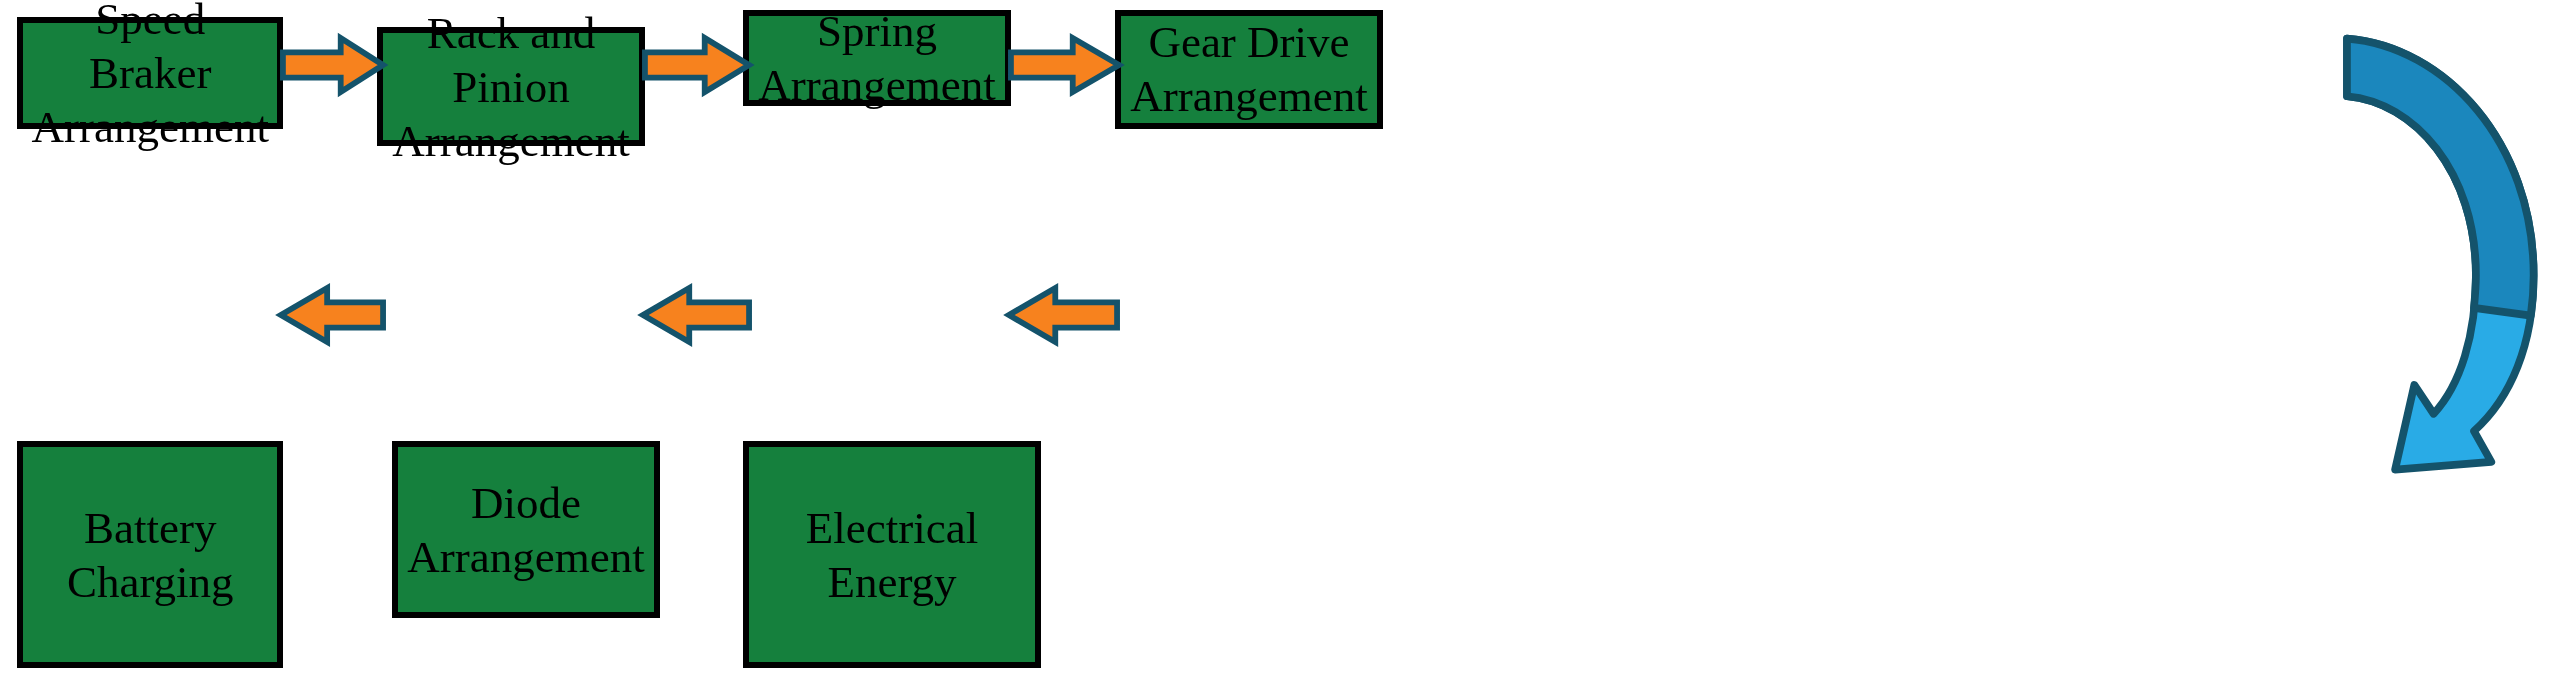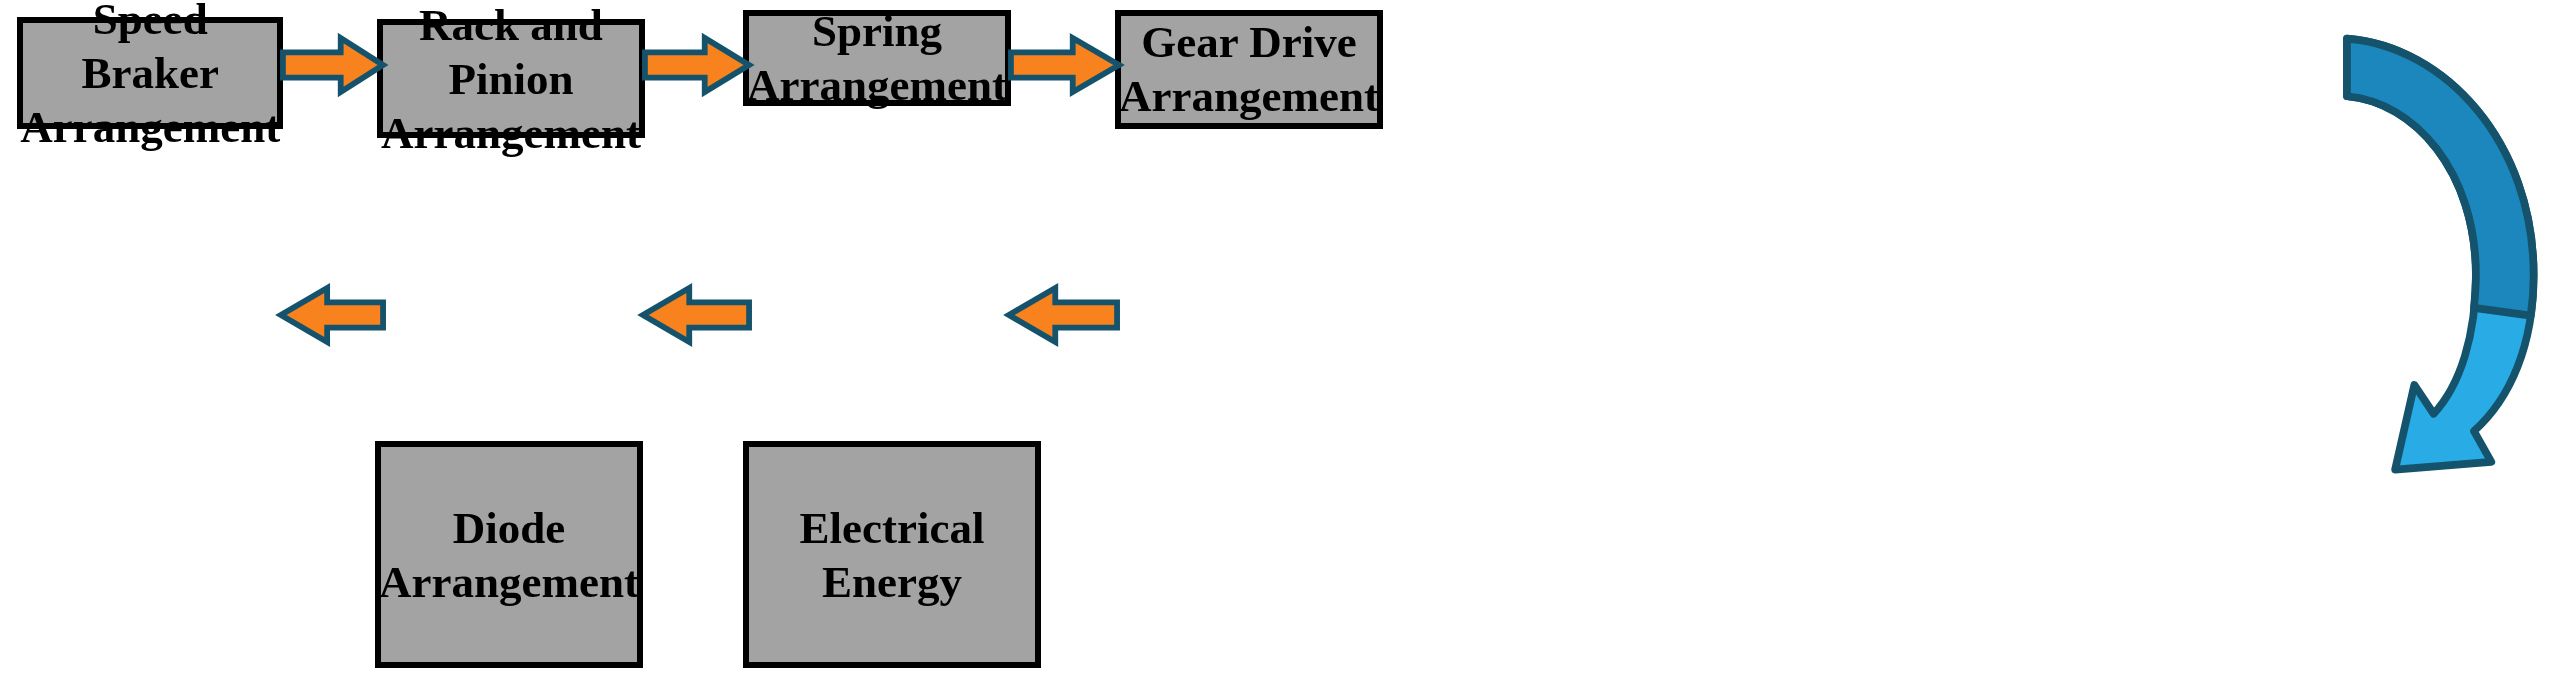--- a/index.html
+++ b/index.html
@@ -15,27 +15,26 @@
     width: 2576px;
     height: 676px;
     background: #ffffff;
     overflow: hidden;
   }
 
   
   .node {
     position: absolute;
     box-sizing: border-box;
-    background: #a3a3a3;
+    background: #15803d;
     border: 6.7px solid #000000;
     display: flex;
     align-items: center;
     justify-content: center;
     text-align: center;
-    font-weight: bold;
   }
   .node-label {
     font-family: "Liberation Serif", "DejaVu Serif", serif;
     font-size: 45px;
     line-height: 1.20;
     color: #000000;
     white-space: pre-line;
     padding: 0 5.8px;
   }
 
@@ -61,38 +60,42 @@
 </head>
 <body>
 
 <div id="canvas">
 
   <div class="node" style="left:17.3px; top:17.3px; width:266px; height:112px;">
     <span class="node-label">Speed Braker
 Arrangement</span>
   </div>
 
-  <div class="node" style="left:377px; top:19px; width:268px; height:119px;">
+  <div class="node" style="left:377px; top:27px; width:268px; height:119px;">
     <span class="node-label">Rack and
 Pinion
 Arrangement</span>
   </div>
 
   <div class="node" style="left:743px; top:9.6px; width:268px; height:96px;">
     <span class="node-label">Spring
 Arrangement</span>
   </div>
 
   <div class="node" style="left:1115px; top:9.6px; width:268px; height:119px;">
     <span class="node-label">Gear Drive
 Arrangement</span>
   </div>
 
+  <div class="node" style="left:17.3px; top:441px; width:266px; height:227px;">
+    <span class="node-label">Battery
+Charging</span>
+  </div>
 
-  <div class="node" style="left:375px; top:441px; width:268px; height:227px;">
+  <div class="node" style="left:392px; top:441px; width:268px; height:177px;">
     <span class="node-label">Diode
 Arrangement</span>
   </div>
 
   <div class="node" style="left:743px; top:441px; width:298px; height:227px;">
     <span class="node-label">Electrical
 Energy</span>
   </div>
 
 

